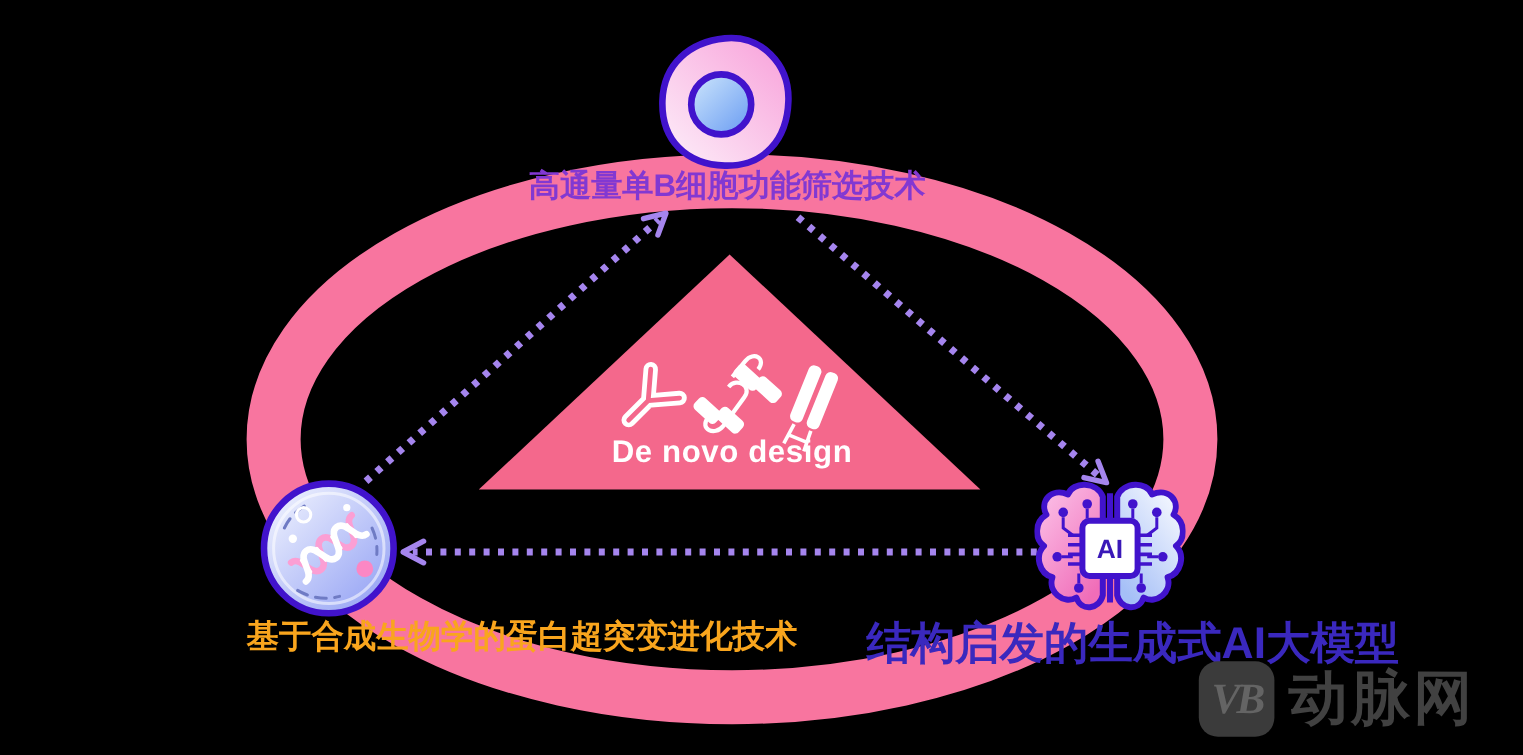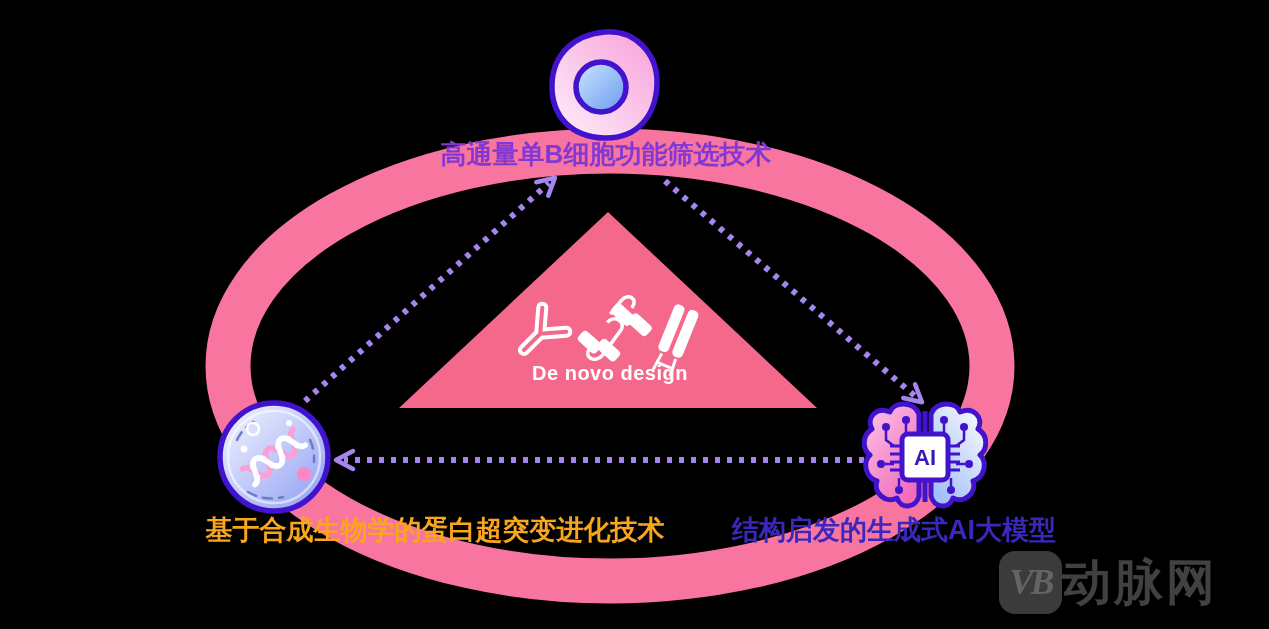--- a/index.html
+++ b/index.html
@@ -10,29 +10,29 @@
     font-family:"Liberation Sans","DejaVu Sans",sans-serif;
   }
   .stage svg { display:block; }
   .layer { position:absolute; left:0; top:0; }
   .label {
     position:absolute; font-weight:800; text-align:center;
     white-space:nowrap; line-height:1.15; letter-spacing:0px;
   }
   .label-top    { left:429px; top:140px; width:354px; font-size:26px; color:#8238D2; }
   .label-left   { left:200px; top:515px; width:470px; font-size:27px; color:#F9A51D; }
-  .label-right  { left:722px; top:515px; width:344px; font-size:27px; color:#3A28BE; }
-  .label-denovo { left:494px; top:362px; width:232px; font-size:20px; color:#FFFFFF; letter-spacing:0.5px; }
+  .label-right  { left:722px; top:515px; width:344px; font-size:37px; color:#3A28BE; }
+  .label-denovo { left:494px; top:362px; width:232px; font-size:26px; color:#FFFFFF; letter-spacing:0.5px; }
   .node-icon { position:absolute; }
   .cell-pos  { left:545px; top:26px; }
   .dna-pos   { left:215px; top:398px; }
   .brain-pos { left:862px; top:394px; }
   .watermark {
     position:absolute; left:999px; top:551px;
-    display:flex; align-items:center; gap:0;
+    display:flex; align-items:center; gap:12px;
   }
   .wm-logo {
     width:63px; height:63px; border-radius:16px; background:#3B3B3B;
     display:flex; align-items:center; justify-content:center;
   }
   .wm-logo span {
     font-family:"Liberation Serif","DejaVu Serif",serif;
     font-style:italic; font-weight:700; font-size:36px; color:#646464;
     letter-spacing:-3px; transform:translateY(-1px);
   }

